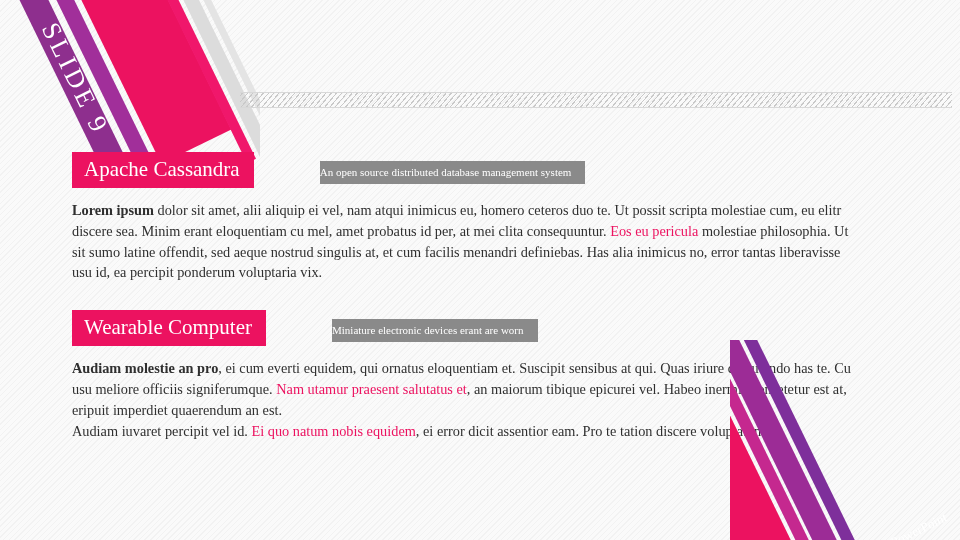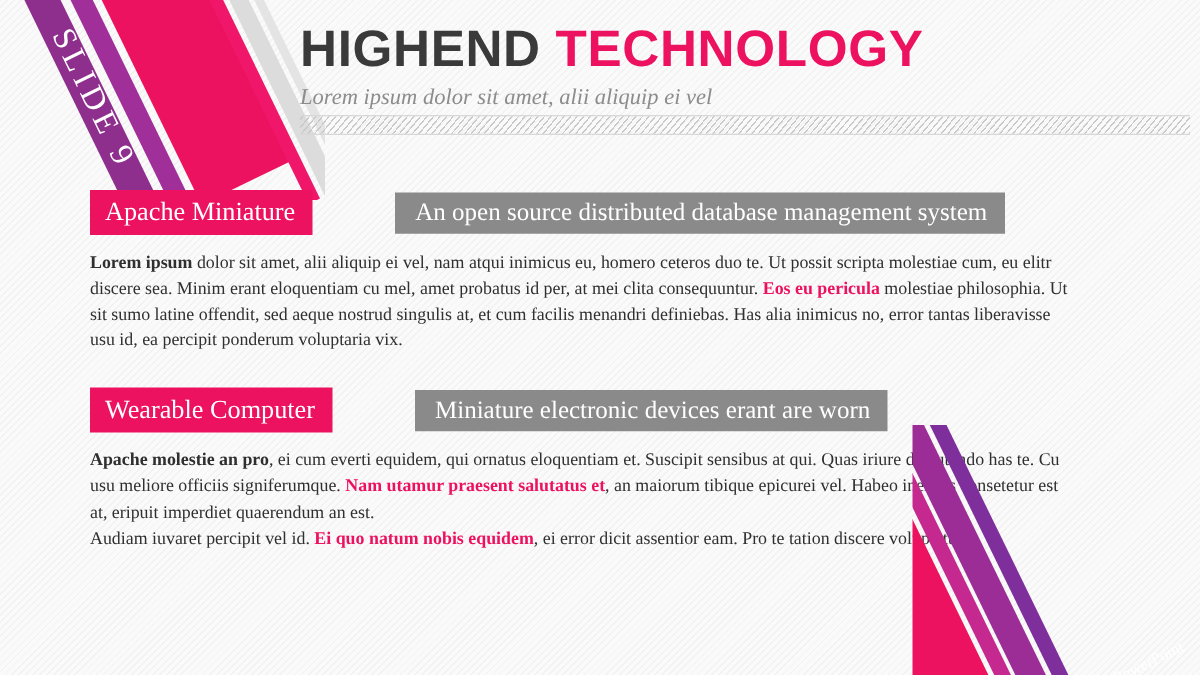--- a/index.html
+++ b/index.html
@@ -145,38 +145,38 @@
     font-size: 21px;
     padding: 6px 14px 7px 12px;
     line-height: 1.1;
     white-space: nowrap;
   }
   .sub-bar {
     display: inline-block;
     background: #8a8a8a;
     color: #ffffff;
     font-family: "Liberation Serif", serif;
-    font-size: 20px;
-    padding: 5px 14px 6px 16px;
+    font-size: 11px;
+    padding: 5px 14px 6px 0;
     margin-top: 0;
     margin-left: 62px;
     line-height: 1.1;
     white-space: nowrap;
   }
   .body-text {
     margin-top: 12px;
     font-family: "Liberation Serif", serif;
     font-size: 14.3px;
     line-height: 1.45;
     color: #2f2f2f;
     text-align: left;
     width: 790px;
   }
   .body-text b { font-weight: bold; color: #2f2f2f; }
-  .body-text .pink { color: #ec1260; font-weight: bold; }
+  .body-text .pink { color: #ec1260; font-weight: normal; }
   .body-text p { margin: 0; }
   .body-text p + p { margin-top: 1px; }
 
   
   .corner {
     position: absolute;
     right: 0;
     bottom: 0;
     width: 230px;
     height: 200px;
@@ -243,41 +243,35 @@
   <div class="ribbons">
     <div class="ribbon r1"></div>
     <div class="ribbon r2"></div>
     <div class="ribbon r3"></div>
     <div class="ribbon r4"></div>
     <div class="ribbon r5"></div>
     <div class="ribbon r6"></div>
     <div class="slide-label">SLIDE 9</div>
   </div>
 
-  <div class="header">
-    <div class="title">
-      <span class="t-dark">HIGHEND </span><span class="t-pink">TECHNOLOGY</span>
-    </div>
-    <div class="subtitle">Lorem ipsum dolor sit amet, alii aliquip ei vel</div>
-  </div>
   <div class="hatch-rule"></div>
 
   <div class="block block-1">
-    <div class="head-bar">Apache Miniature</div>
+    <div class="head-bar">Apache Cassandra</div>
     <div class="sub-bar">An open source distributed database management system</div>
     <div class="body-text">
       <p><b>Lorem ipsum</b><span> dolor sit amet, alii aliquip ei vel, nam atqui inimicus eu, homero ceteros duo te. Ut possit scripta molestiae cum, eu elitr discere sea. Minim erant eloquentiam cu mel, amet probatus id per, at mei clita consequuntur. </span><span class="pink">Eos eu pericula</span><span> molestiae philosophia. Ut sit sumo latine offendit, sed aeque nostrud singulis at, et cum facilis menandri definiebas. Has alia inimicus no, error tantas liberavisse usu id, ea percipit ponderum voluptaria vix.</span></p>
     </div>
   </div>
 
   <div class="block block-2">
     <div class="head-bar">Wearable Computer</div>
     <div class="sub-bar">Miniature electronic devices erant are worn</div>
     <div class="body-text">
-      <p><b>Apache molestie an pro</b><span>, ei cum everti equidem, qui ornatus eloquentiam et. Suscipit sensibus at qui. Quas iriure disputando has te. Cu usu meliore officiis signiferumque. </span><span class="pink">Nam utamur praesent salutatus et</span><span>, an maiorum tibique epicurei vel. Habeo inermis consetetur est at, eripuit imperdiet quaerendum an est.</span></p>
+      <p><b>Audiam molestie an pro</b><span>, ei cum everti equidem, qui ornatus eloquentiam et. Suscipit sensibus at qui. Quas iriure disputando has te. Cu usu meliore officiis signiferumque. </span><span class="pink">Nam utamur praesent salutatus et</span><span>, an maiorum tibique epicurei vel. Habeo inermis consetetur est at, eripuit imperdiet quaerendum an est.</span></p>
       <p><span>Audiam iuvaret percipit vel id. </span><span class="pink">Ei quo natum nobis equidem</span><span>, ei error dicit assentior eam. Pro te tation discere voluptatum.</span></p>
     </div>
   </div>
 
   <div class="corner">
     <div class="c-rib c1"></div>
     <div class="c-rib c2"></div>
     <div class="c-rib c3"></div>
     <div class="c-rib c4"></div>
     <div class="c-rib c5"></div>

